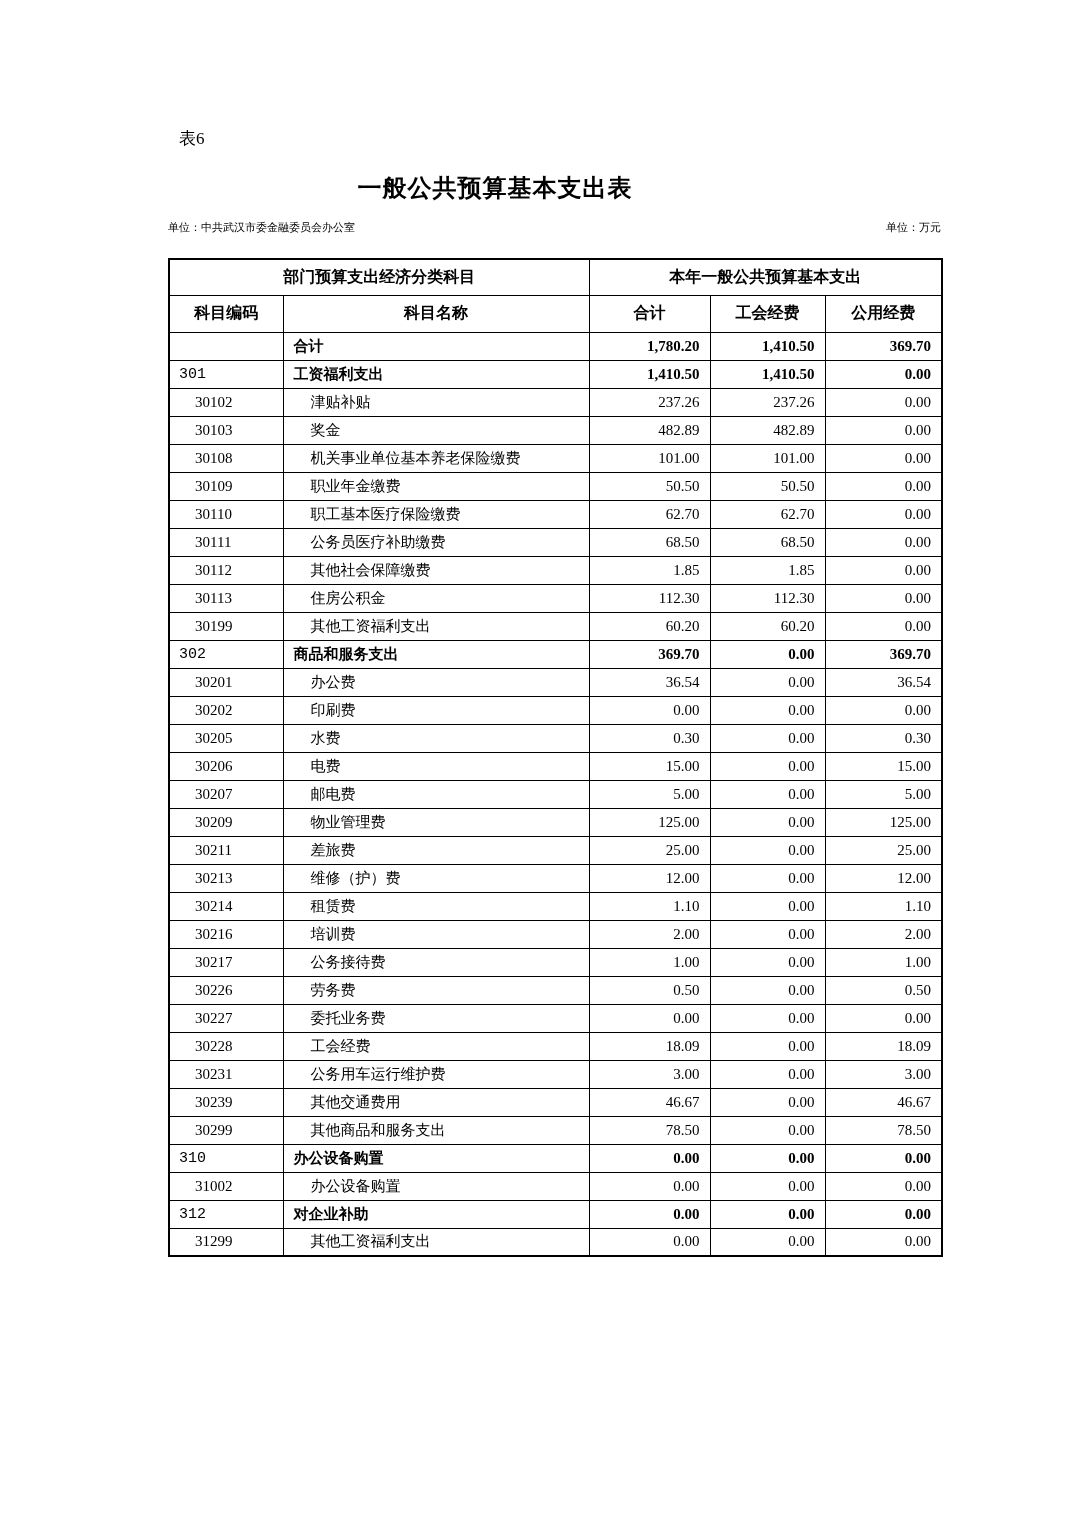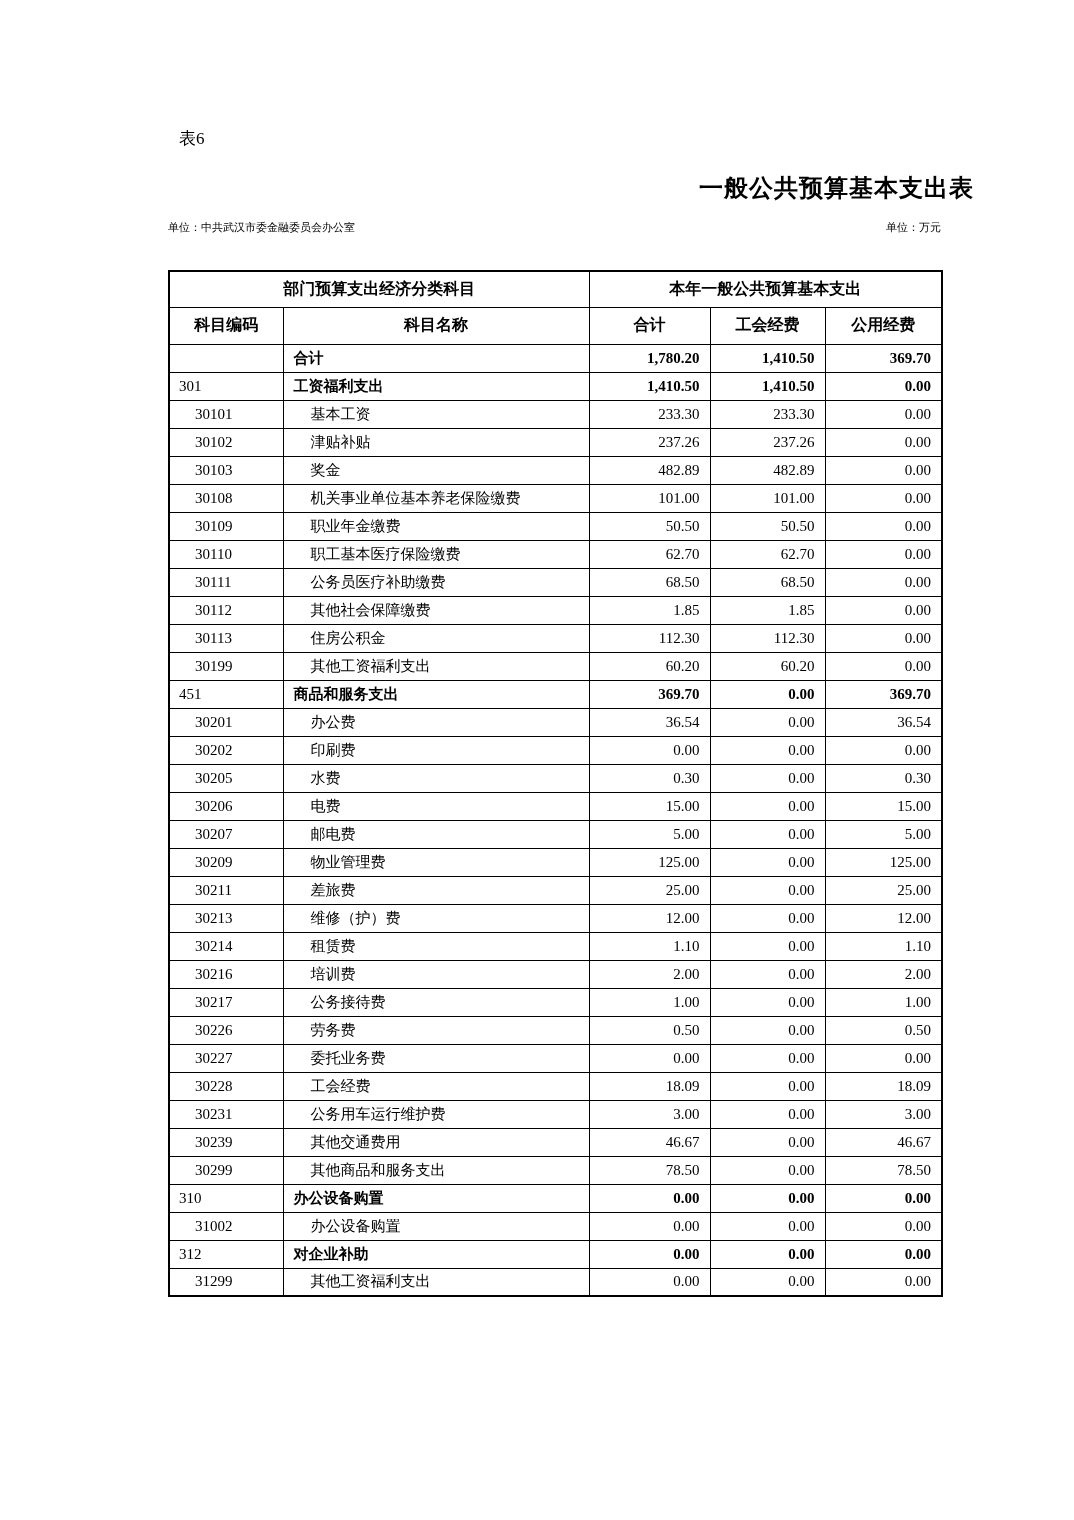--- a/index.html
+++ b/index.html
@@ -21,38 +21,38 @@
     position: absolute;
     left: 163px;
     top: 127px;
     font-size: 17px;
   }
   .doc-title {
     position: absolute;
     left: 0;
     top: 172px;
     width: 958px;
-    text-align: right;
+    text-align: center;
     font-size: 24px;
     font-weight: bold;
     letter-spacing: 1px;
   }
   .unit-row {
     position: absolute;
     left: 152px;
     top: 220px;
     width: 773px;
     display: flex;
     justify-content: space-between;
     font-size: 11px;
   }
   table.budget {
     position: absolute;
     left: 152px;
-    top: 270px;
+    top: 258px;
     width: 773px;
     border-collapse: collapse;
     table-layout: fixed;
     border: 2px solid #000000;
   }
   table.budget th,
   table.budget td {
     border: 1px solid #000000;
     overflow: hidden;
     white-space: nowrap;
@@ -65,21 +65,21 @@
     font-size: 16px;
   }
   tr.group-row th { height: 36px; }
   tr.col-row th { height: 37px; }
   table.budget tbody td {
     font-size: 15px;
     height: 28px;
   }
   tr.row-total td { height: 42px; }
   tr.row-total td, tr.row-category td { font-weight: bold; }
-  tr.row-total td.cell-code, tr.row-category td.cell-code { font-weight: normal; }
+  tr.row-total td.cell-code, tr.row-category td.cell-code { font-weight: normal; font-family: Liberation Mono, monospace; }
   td.cell-code { text-align: left; padding-left: 25px; font-size: 16px; }
   tr.row-category td.cell-code, tr.row-total td.cell-code { padding-left: 9px; }
   td.cell-name { text-align: left; padding-left: 27px; }
   tr.row-category td.cell-name, tr.row-total td.cell-name { padding-left: 10px; }
   td.cell-num { text-align: right; padding-right: 10px; }
 </style>
 </head>
 <body>
 
 <div class="page">
@@ -123,27 +123,20 @@
           <td class="cell-num cell-public">369.70</td>
         </tr>
         <tr class="row-category">
           <td class="cell-code">301</td>
           <td class="cell-name">工资福利支出</td>
           <td class="cell-num cell-total">1,410.50</td>
           <td class="cell-num cell-personnel">1,410.50</td>
           <td class="cell-num cell-public">0.00</td>
         </tr>
         <tr class="row-sub">
-          <td class="cell-code">30101</td>
-          <td class="cell-name">基本工资</td>
-          <td class="cell-num cell-total">233.30</td>
-          <td class="cell-num cell-personnel">233.30</td>
-          <td class="cell-num cell-public">0.00</td>
-        </tr>
-        <tr class="row-sub">
           <td class="cell-code">30102</td>
           <td class="cell-name">津贴补贴</td>
           <td class="cell-num cell-total">237.26</td>
           <td class="cell-num cell-personnel">237.26</td>
           <td class="cell-num cell-public">0.00</td>
         </tr>
         <tr class="row-sub">
           <td class="cell-code">30103</td>
           <td class="cell-name">奖金</td>
           <td class="cell-num cell-total">482.89</td>
@@ -193,21 +186,21 @@
           <td class="cell-num cell-public">0.00</td>
         </tr>
         <tr class="row-sub">
           <td class="cell-code">30199</td>
           <td class="cell-name">其他工资福利支出</td>
           <td class="cell-num cell-total">60.20</td>
           <td class="cell-num cell-personnel">60.20</td>
           <td class="cell-num cell-public">0.00</td>
         </tr>
         <tr class="row-category">
-          <td class="cell-code">451</td>
+          <td class="cell-code">302</td>
           <td class="cell-name">商品和服务支出</td>
           <td class="cell-num cell-total">369.70</td>
           <td class="cell-num cell-personnel">0.00</td>
           <td class="cell-num cell-public">369.70</td>
         </tr>
         <tr class="row-sub">
           <td class="cell-code">30201</td>
           <td class="cell-name">办公费</td>
           <td class="cell-num cell-total">36.54</td>
           <td class="cell-num cell-personnel">0.00</td>

